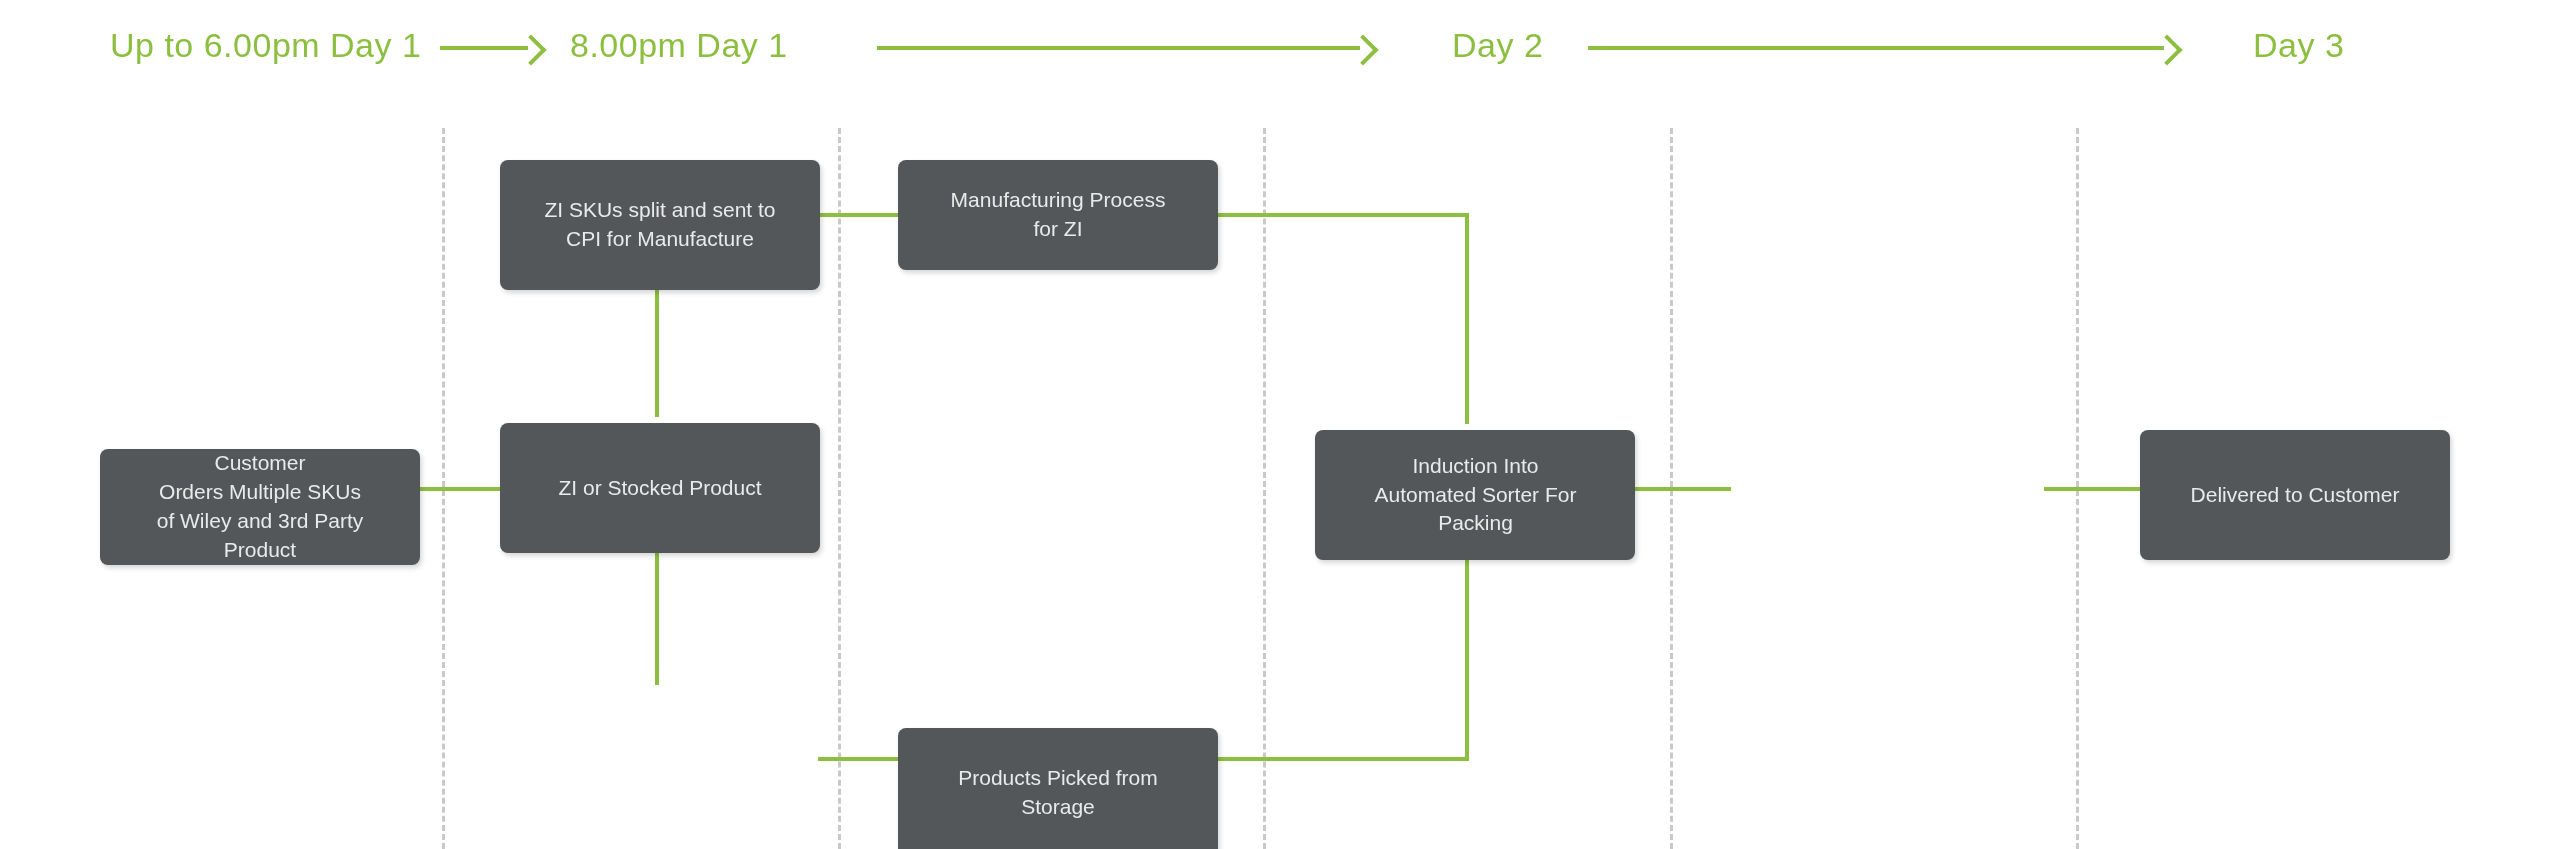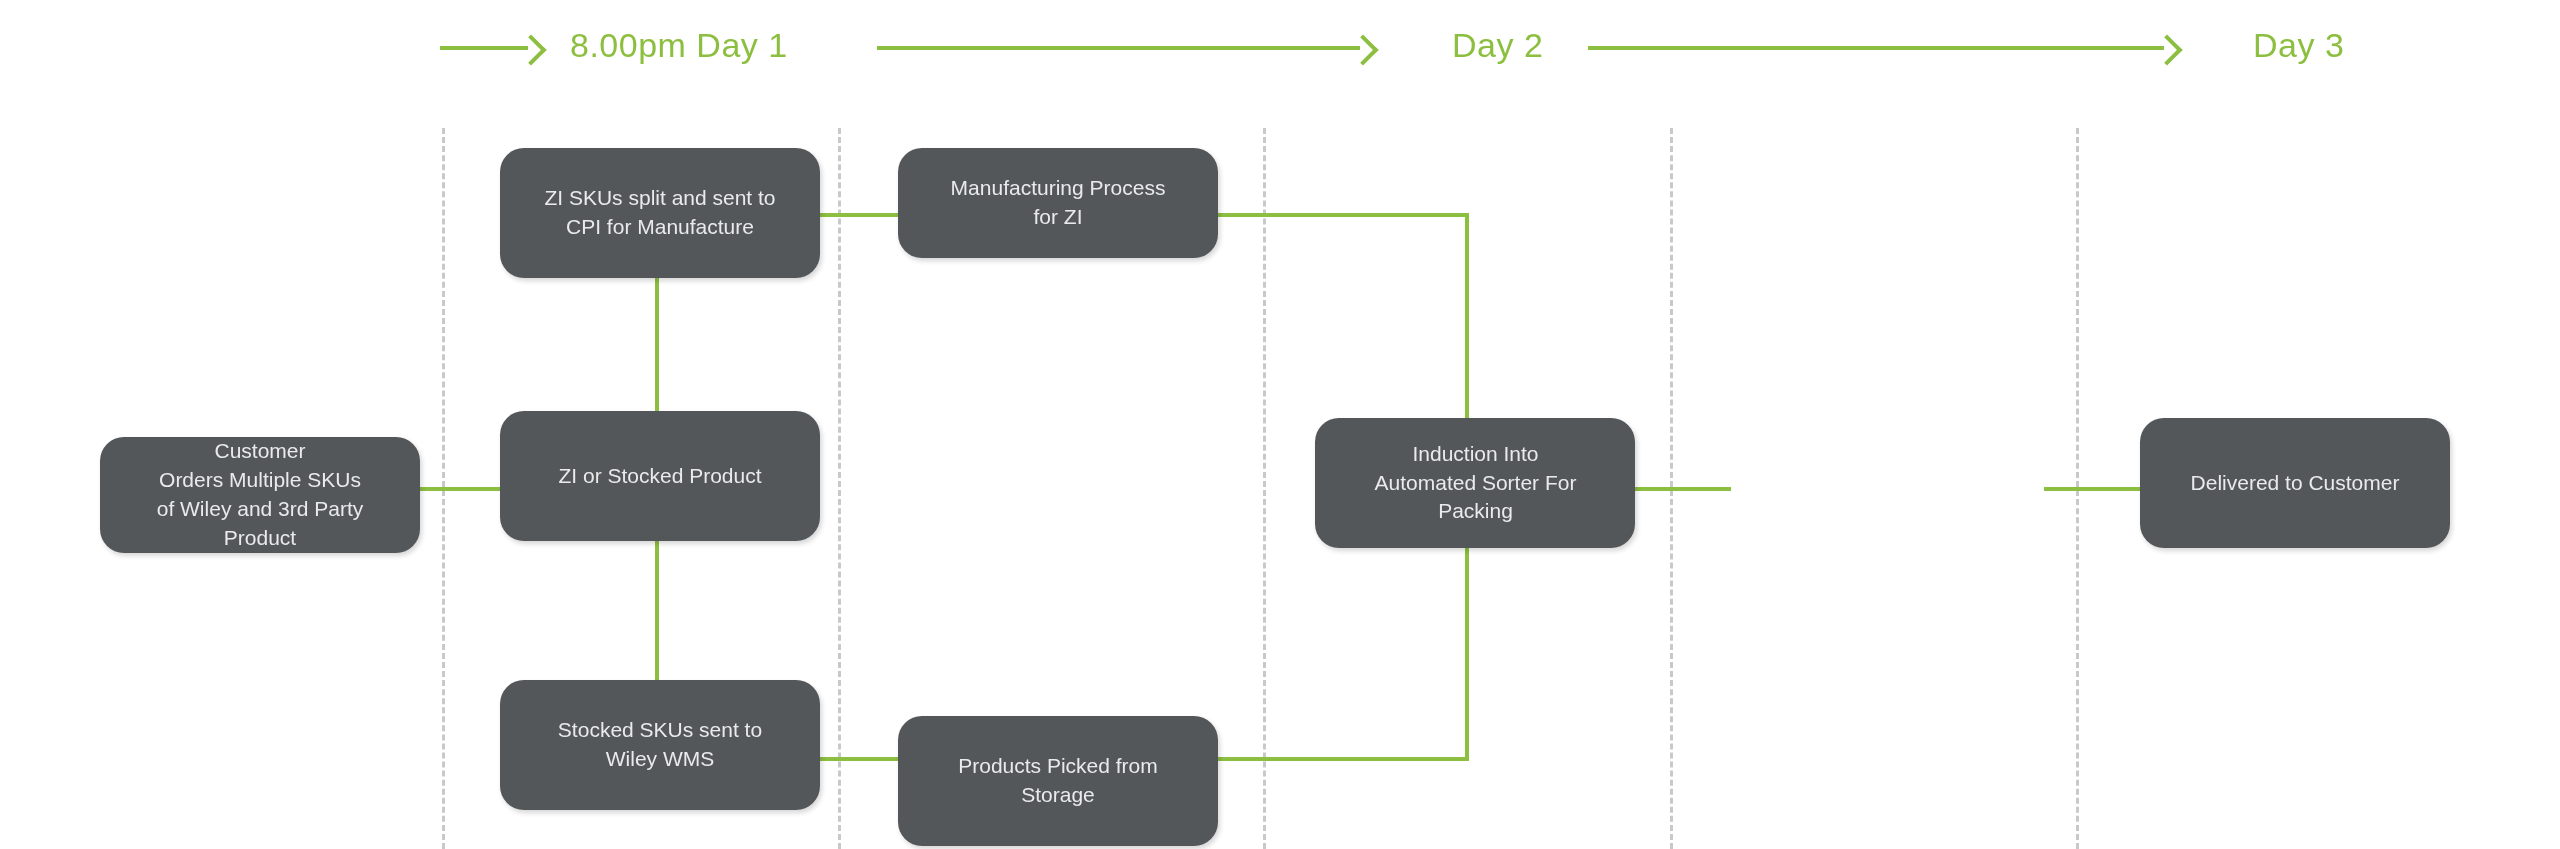--- a/index.html
+++ b/index.html
@@ -55,33 +55,34 @@
     top: 128px;
     width: 0;
     height: 721px;
     border-left: 3px dashed #c9c9c9;
   }
 
   
   .node {
     position: absolute;
     background: #53575a;
-    border-radius: 24px;
+    border-radius: 8px;
     box-sizing: border-box;
     display: flex;
     align-items: center;
     justify-content: center;
     text-align: center;
     color: #e9eaea;
     font-size: 21px;
     line-height: 1.38;
     padding: 6px 14px;
     box-shadow: 2px 3px 5px rgba(0,0,0,0.16);
     white-space: pre-line;
     z-index: 3;
+    margin-top: 12px;
   }
 
   
   .conn-h {
     position: absolute;
     height: 4px;
     background: #8cbf3f;
     z-index: 2;
   }
   .conn-v {
@@ -89,20 +90,21 @@
     width: 4px;
     background: #8cbf3f;
     z-index: 2;
   }
 </style>
 </head>
 <body>
 
 <div id="canvas">
 
+  <div class="timeline-label" style="left:110px; top:28px;">Up to 6.00pm Day 1</div>
   <div class="timeline-label" style="left:570px; top:28px;">8.00pm Day 1</div>
   <div class="timeline-label" style="left:1452px; top:28px;">Day 2</div>
   <div class="timeline-label" style="left:2253px; top:28px;">Day 3</div>
 
   <div class="timeline-arrow" style="left:440px; top:38px; width:100px;">
     <div class="shaft" style="width:88px;"></div>
     <div class="head" style="left:80px;"></div>
   </div>
   <div class="timeline-arrow" style="left:877px; top:38px; width:495px;">
     <div class="shaft" style="width:483px;"></div>
@@ -135,22 +137,20 @@
   <div class="node" style="left:100px; top:437px; width:320px; height:116px;">Customer
 Orders Multiple SKUs
 of Wiley and 3rd Party
 Product</div>
 
   <div class="node" style="left:500px; top:148px; width:320px; height:130px;">ZI SKUs split and sent to
 CPI for Manufacture</div>
 
   <div class="node" style="left:500px; top:411px; width:320px; height:130px;">ZI or Stocked Product</div>
 
-  <div class="node" style="left:500px; top:680px; width:320px; height:130px;">Stocked SKUs  sent to
-Wiley WMS</div>
 
   <div class="node" style="left:898px; top:148px; width:320px; height:110px;">Manufacturing Process
 for ZI</div>
 
   <div class="node" style="left:898px; top:716px; width:320px; height:130px;">Products Picked from
 Storage</div>
 
   <div class="node" style="left:1315px; top:418px; width:320px; height:130px;padding-left:15px;">Induction Into
 Automated Sorter For
 Packing</div>

